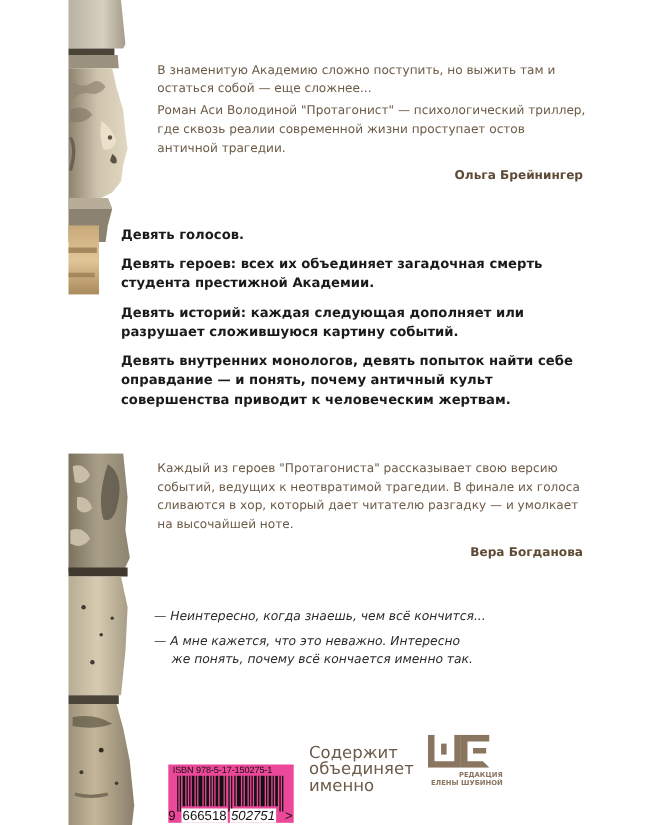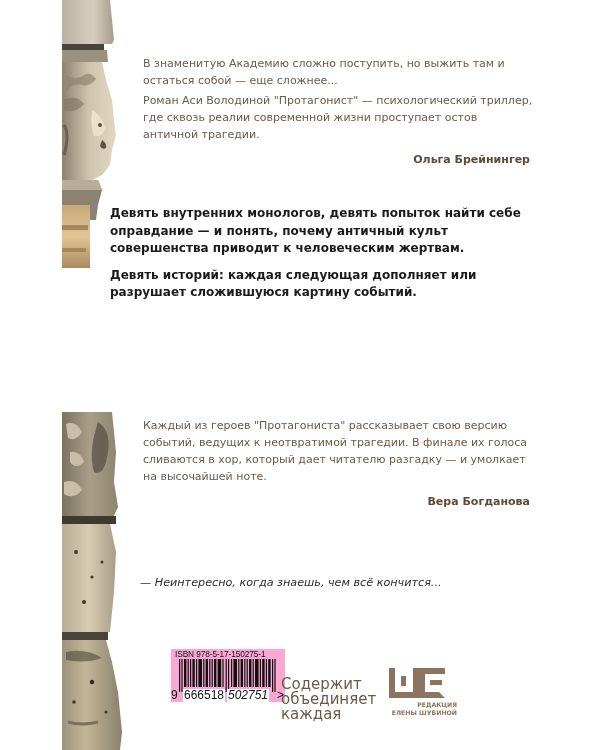--- a/index.html
+++ b/index.html
@@ -51,39 +51,38 @@
       font-weight: bold;
       font-size: 12px;
       line-height: 17.5px;
       color: #1a1a1a;
     }
     .main-text p { margin: 0 0 9px 0; }
 
     .dialogue {
       position: absolute;
       left: 140px;
-      top: 574px;
+      top: 552px;
       width: 420px;
       font-family: "DejaVu Sans", sans-serif;
       font-style: italic;
       font-size: 11.2px;
       line-height: 17.5px;
       color: #2b2b2b;
     }
     .dialogue p { margin: 0 0 4px 0; }
     .dialogue .indent { padding-left: 16px; display: block; }
 
     .isbn-block {
       position: absolute;
       left: 153px;
-      top: 649px;
+      top: 695px;
       width: 114px;
       height: 53px;
-      background: #f9a8d4;
-      margin-left: 18px;
+      background: #ec4899;
     }
     .isbn-label {
       position: absolute;
       left: 4px;
       top: 0;
       font-family: "Liberation Sans", sans-serif;
       font-size: 8.3px;
       letter-spacing: -0.1px;
       color: #111;
       white-space: nowrap;
@@ -230,32 +229,38 @@
   </svg>
 </div>
 
 <div class="blurb blurb-1">
   <p>В знаменитую Академию сложно поступить, но выжить там и остаться собой — еще сложнее...</p>
   <p>Роман Аси Володиной "Протагонист" — психологический триллер, где сквозь реалии современной жизни проступает остов античной трагедии.</p>
 </div>
 <div class="author author-1">Ольга Брейнингер</div>
 
 <div class="main-text">
+  <p>Девять голосов.</p>
+  <p>Девять героев: всех их объединяет загадочная смерть студента престижной Академии.</p>
+  <p>Девять историй: каждая следующая дополняет или разрушает сложившуюся картину событий.</p>
   <p>Девять внутренних монологов, девять попыток найти себе оправдание — и понять, почему античный культ совершенства приводит к человеческим жертвам.</p>
-  <p>Девять историй: каждая следующая дополняет или разрушает сложившуюся картину событий.</p>
 </div>
 
 <div class="blurb blurb-2">
   <p>Каждый из героев "Протагониста" рассказывает свою версию событий, ведущих к неотвратимой трагедии. В финале их голоса сливаются в хор, который дает читателю разгадку — и умолкает на высочайшей ноте.</p>
 </div>
 <div class="author author-2">Вера Богданова</div>
 
 <div class="dialogue">
   <p>
     <span>— Неинтересно, когда знаешь, чем всё кончится...</span>
+  </p>
+  <p>
+    <span>— А мне кажется, что это неважно. Интересно</span>
+    <span class="indent">же понять, почему всё кончается именно так.</span>
   </p>
 </div>
 
 <div class="isbn-block">
   <div class="isbn-label">ISBN 978-5-17-150275-1</div>
   <svg class="barcode" viewBox="0 0 100 33" preserveAspectRatio="none">
     <g fill="#111">
       <rect x="0" y="0" width="1.2" height="33"></rect>
       <rect x="2.4" y="0" width="1.2" height="33"></rect>
       <rect x="5" y="0" width="2.4" height="28"></rect>
@@ -294,21 +299,21 @@
     <span class="d1">9</span>
     <span class="d2">666518</span>
     <span class="d3">502751</span>
     <span class="d4">&gt;</span>
   </div>
 </div>
 
 <div class="warning">
   <div>Содержит</div>
   <div>объединяет</div>
-  <div>каждая</div>
+  <div>именно</div>
 </div>
 
 <div class="publisher">
   <svg class="publisher-logo" viewBox="0 0 56 30">
     <g fill="#8a7560">
 
       <path d="M0 0 H6 V24 H24 V0 H30 V30 H0 Z"></path>
       <rect x="12" y="8" width="5" height="10"></rect>
 
       <path d="M30 0 H56 V6 H36 V24 H50 L56 30 H30 Z"></path>

